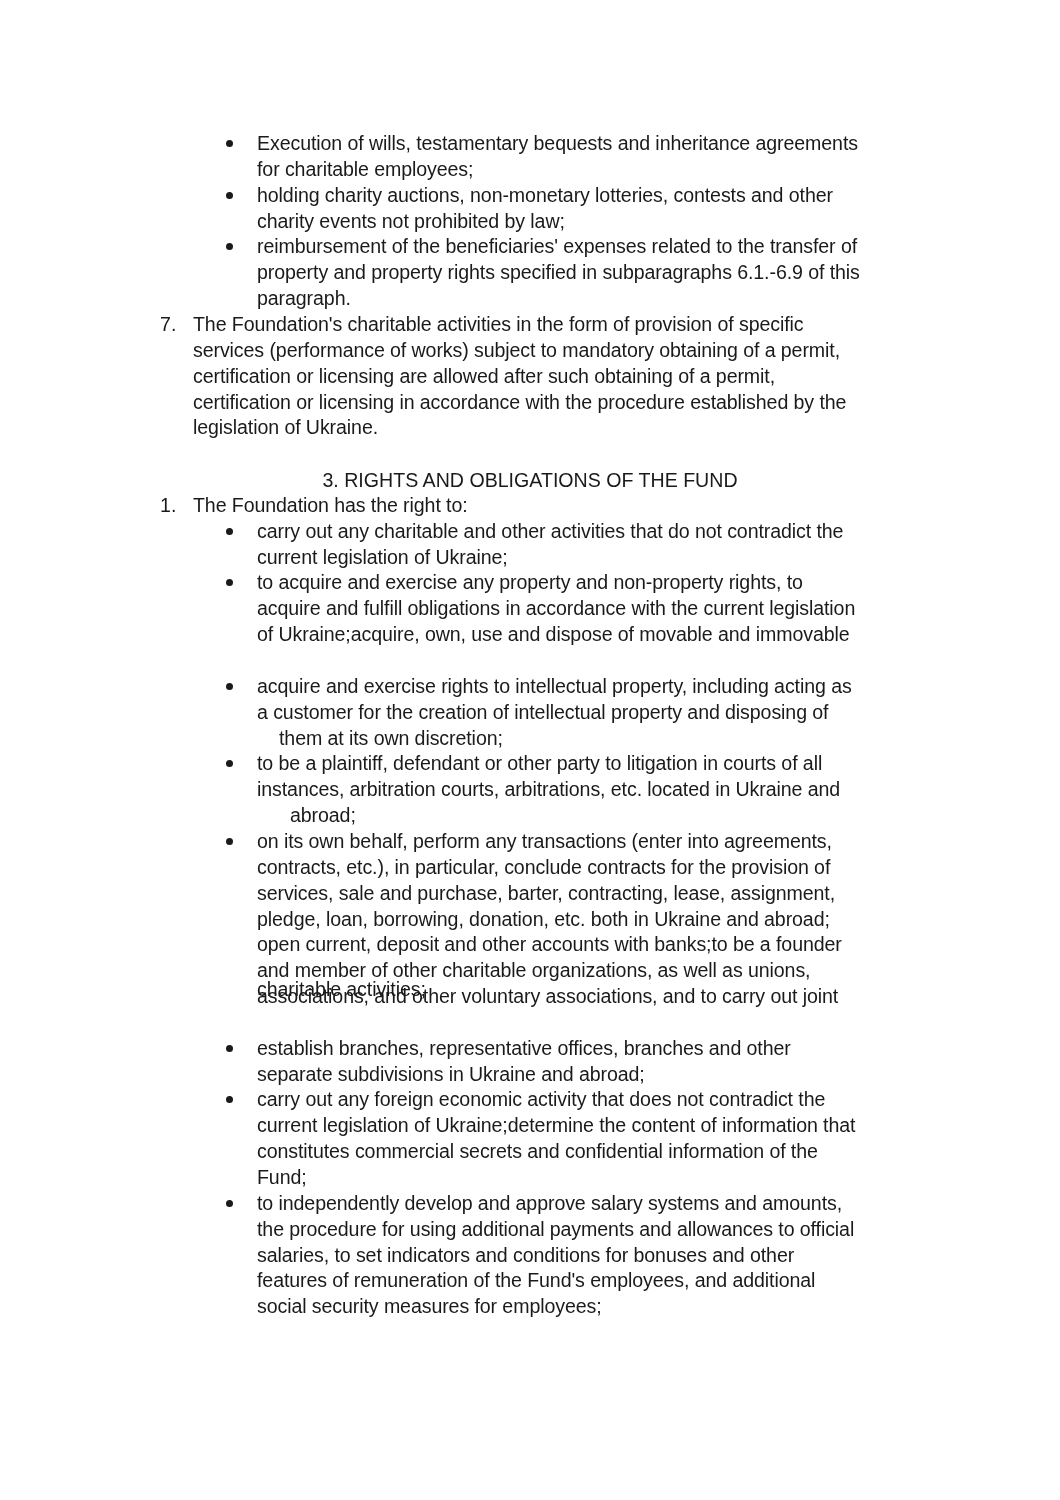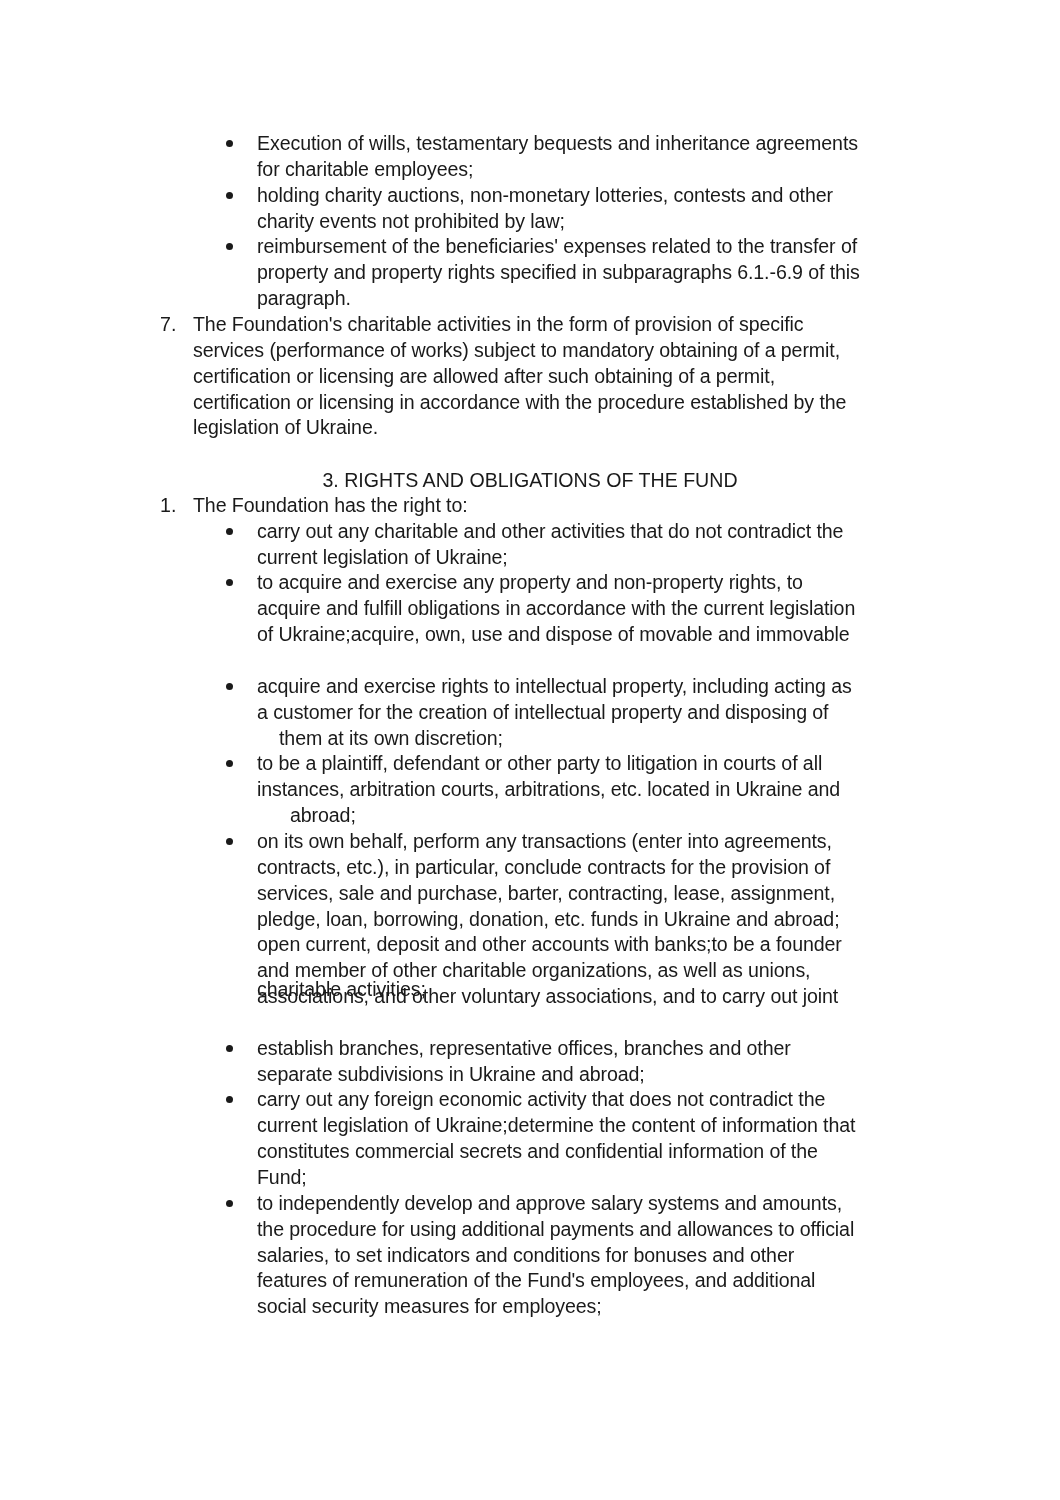--- a/index.html
+++ b/index.html
@@ -46,21 +46,21 @@
     <div class="line" style="left: 257px; top: 698.7px;">a customer for the creation of intellectual property and disposing of</div>
     <div class="line" style="left: 257px; top: 724.55px; margin-left: 22px;">them at its own discretion;</div>
     <div class="bullet" style="left: 226px; top: 760.4px;"></div>
     <div class="line" style="left: 257px; top: 750.4px;">to be a plaintiff, defendant or other party to litigation in courts of all</div>
     <div class="line" style="left: 257px; top: 776.25px;">instances, arbitration courts, arbitrations, etc. located in Ukraine and</div>
     <div class="line" style="left: 242px; top: 802.1px; margin-left: 48px;">abroad;</div>
     <div class="bullet" style="left: 226px; top: 837.95px;"></div>
     <div class="line" style="left: 257px; top: 827.95px;">on its own behalf, perform any transactions (enter into agreements,</div>
     <div class="line" style="left: 257px; top: 853.8px;">contracts, etc.), in particular, conclude contracts for the provision of</div>
     <div class="line" style="left: 257px; top: 879.65px;">services, sale and purchase, barter, contracting, lease, assignment,</div>
-    <div class="line" style="left: 257px; top: 905.5px;">pledge, loan, borrowing, donation, etc. funds in Ukraine and abroad;</div>
+    <div class="line" style="left: 257px; top: 905.5px;">pledge, loan, borrowing, donation, etc. both in Ukraine and abroad;</div>
     <div class="line" style="left: 257px; top: 931.35px;">open current, deposit and other accounts with banks;to be a founder</div>
     <div class="line" style="left: 257px; top: 957.2px;">and member of other charitable organizations, as well as unions,</div>
     <div class="line" style="left: 257px; top: 983.05px;">associations, and other voluntary associations, and to carry out joint</div>
     <div class="line" style="left: 257px; top: 976px;">charitable activities;</div>
     <div class="bullet" style="left: 226px; top: 1044.75px;"></div>
     <div class="line" style="left: 257px; top: 1034.75px;">establish branches, representative offices, branches and other</div>
     <div class="line" style="left: 257px; top: 1060.6px;">separate subdivisions in Ukraine and abroad;</div>
     <div class="bullet" style="left: 226px; top: 1096.45px;"></div>
     <div class="line" style="left: 257px; top: 1086.45px;">carry out any foreign economic activity that does not contradict the</div>
     <div class="line" style="left: 257px; top: 1138.15px;">constitutes commercial secrets and confidential information of the</div>

